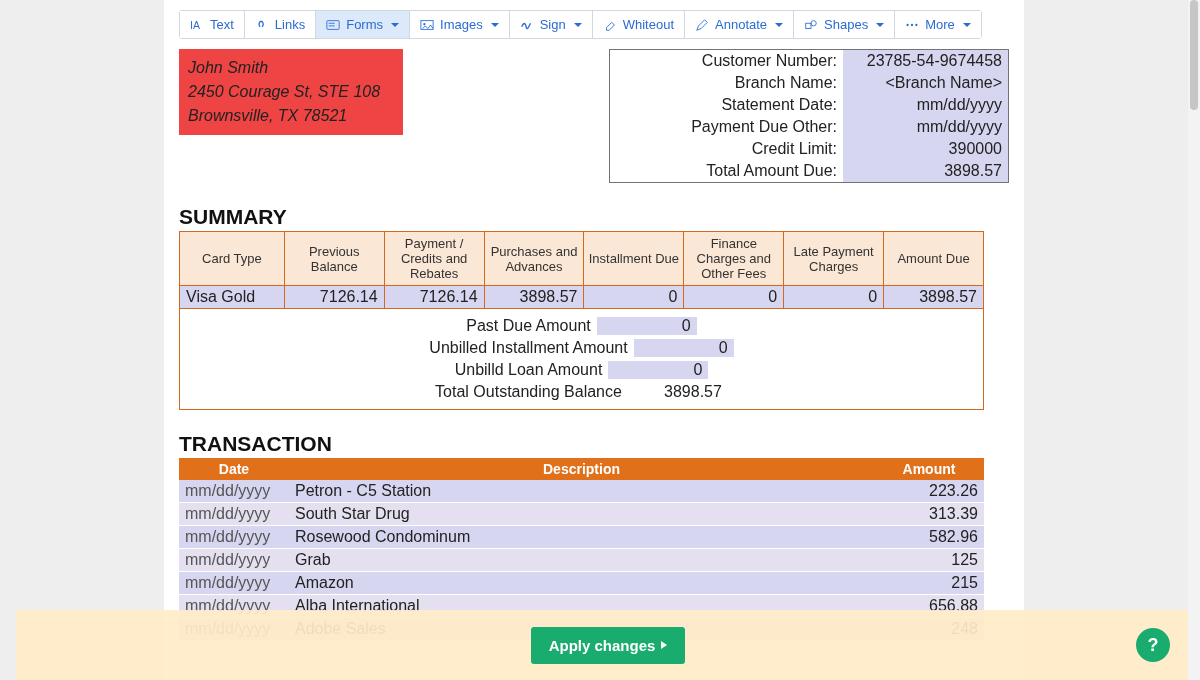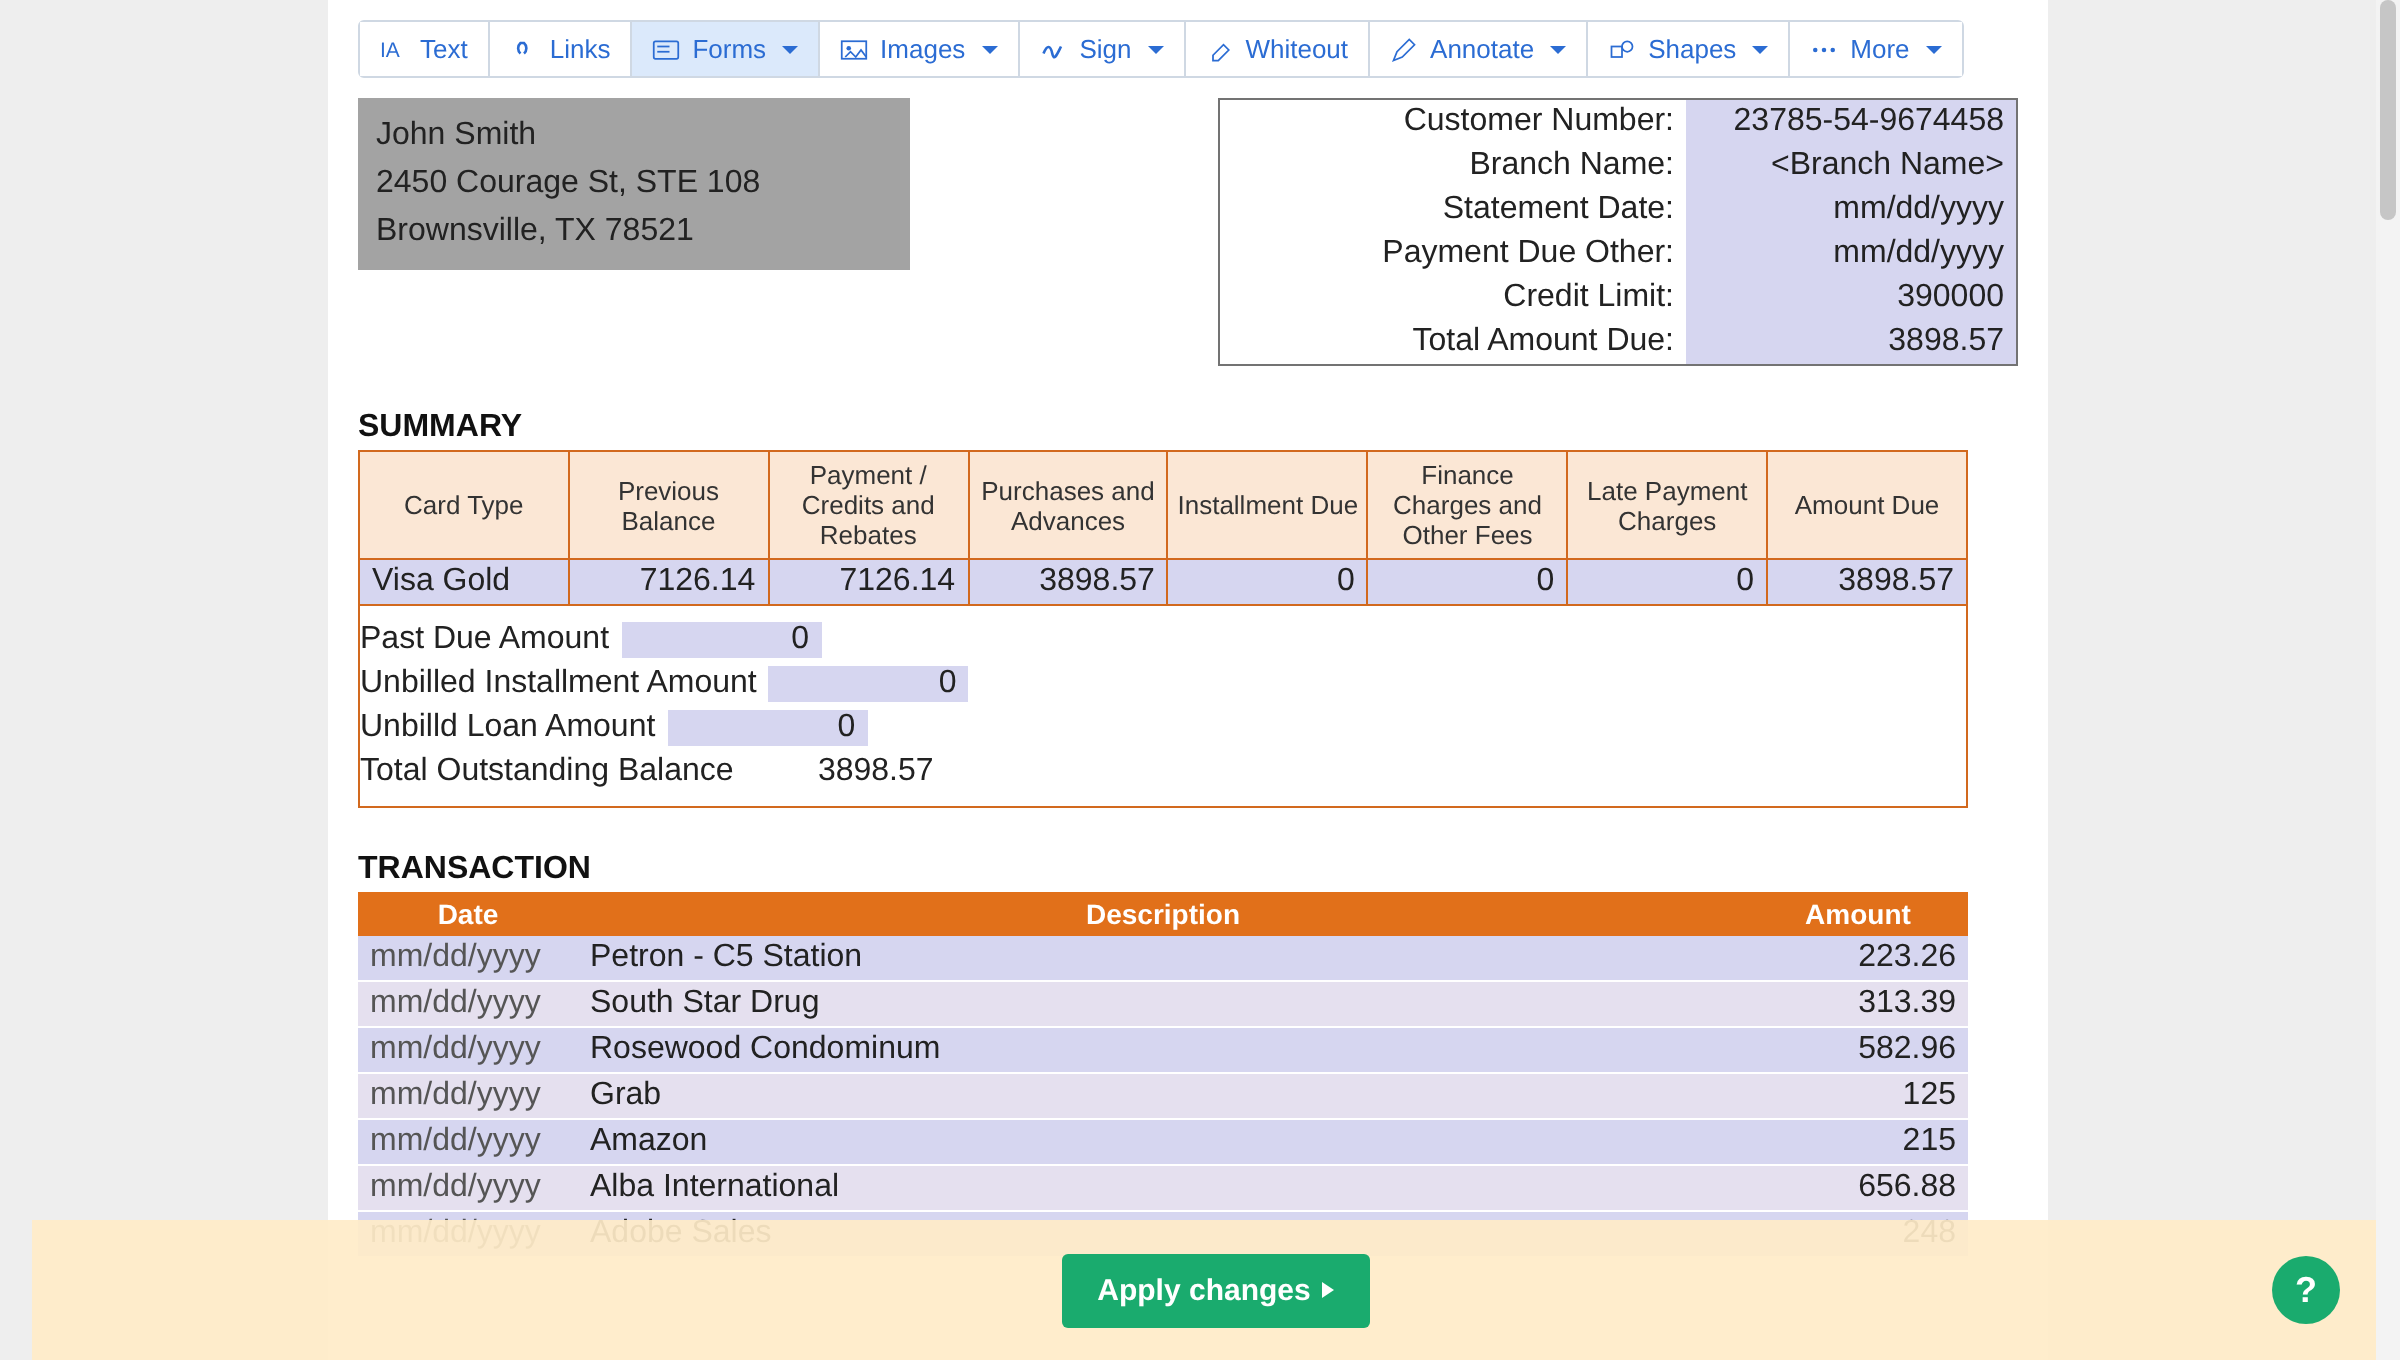--- a/index.html
+++ b/index.html
@@ -57,40 +57,41 @@
   .caret {
     width: 0; height: 0;
     border-left: 4px solid transparent;
     border-right: 4px solid transparent;
     border-top: 4px solid #2b6cd3;
     margin-left: 2px;
   }
   
   .top-row { display: flex; gap: 10px; align-items: flex-start; }
   .address-block {
-    background: #a3a3a3;
+    background: #ef4444;
     border: 1px solid #c75b1e00;
     padding: 6px 8px;
-    width: 276px;
+    width: 224px;
     font-size: 16px;
     line-height: 1.5;
     color: #222;
+    font-style: italic;
   }
   .meta-box {
     border: 1px solid #737373;
     margin-left: auto;
     width: 400px;
   }
   .meta-row { display: flex; font-size: 16px; }
   .meta-label { flex: 1; text-align: right; padding: 2px 6px; color: #222; }
   .meta-value { width: 165px; text-align: right; padding: 2px 6px; background: #d6d6f0; color: #222; }
   
   .sect-head {
     font-weight: bold;
-    font-size: 16px;
+    font-size: 21px;
     margin-top: 22px;
     margin-bottom: 2px;
     color: #111;
   }
   
   .summary-tbl {
     border-collapse: collapse;
     width: 805px;
     border: 1.5px solid #d2691e;
   }
@@ -112,21 +113,21 @@
     margin-top: 20px;
   }
   .summary-tbl td:first-child { text-align: left; }
   
   .extras-box {
     border: 1.5px solid #d2691e;
     border-top: none;
     width: 805px;
     padding: 6px 0;
   }
-  .extras-row { display: flex; justify-content: flex-start; align-items: center; font-size: 16px; padding: 2px 0; }
+  .extras-row { display: flex; justify-content: center; align-items: center; font-size: 16px; padding: 2px 0; }
   .extras-label { text-align: right; padding-right: 6px; }
   .extras-value { width: 100px; text-align: right; padding: 0 6px; background: #d6d6f0; margin-right: 0px; }
   .extras-value.plain { background: transparent; }
   
   .tx-tbl { border-collapse: collapse; width: 805px; }
   .tx-tbl th {
     background: #e1701a;
     color: #fff;
     font-weight: bold;
     text-align: center;

